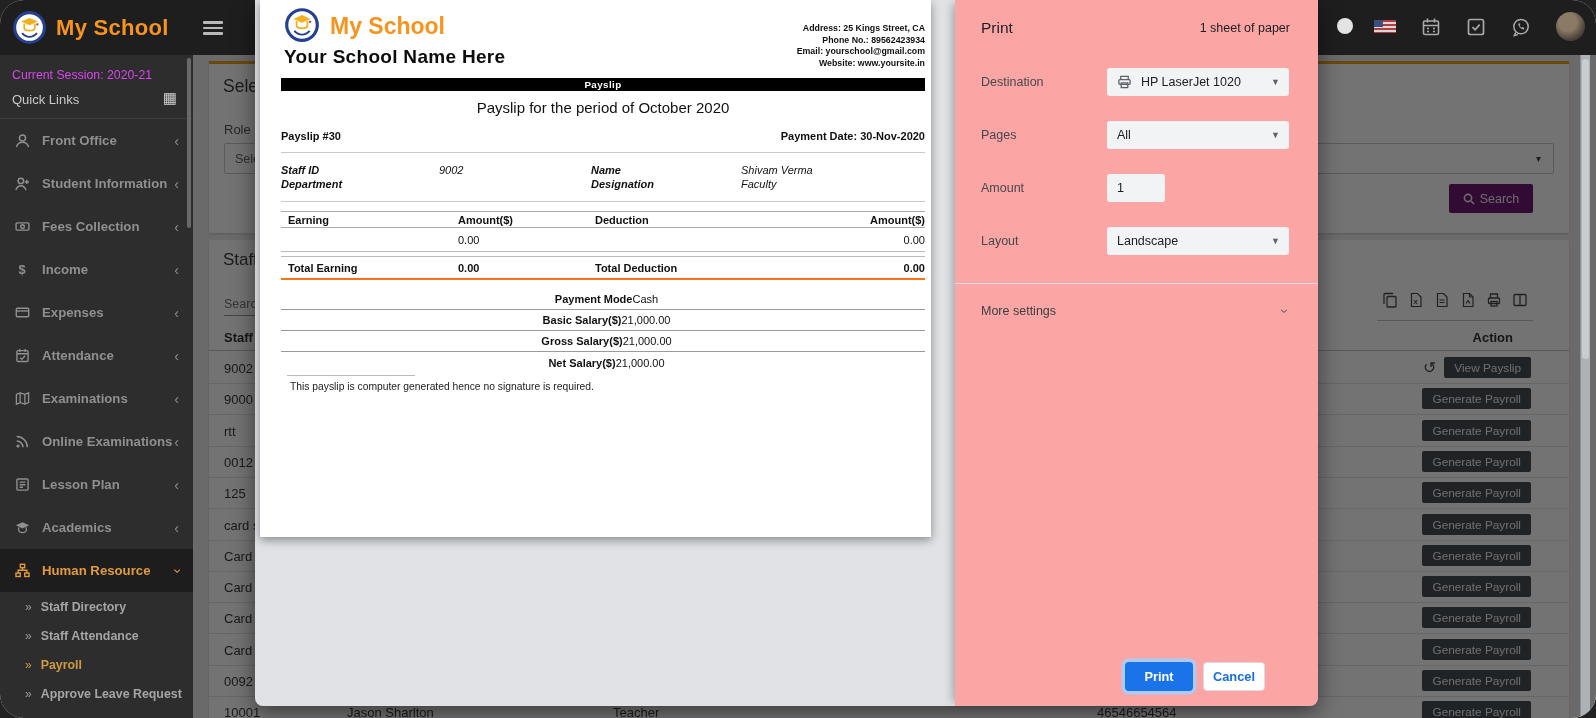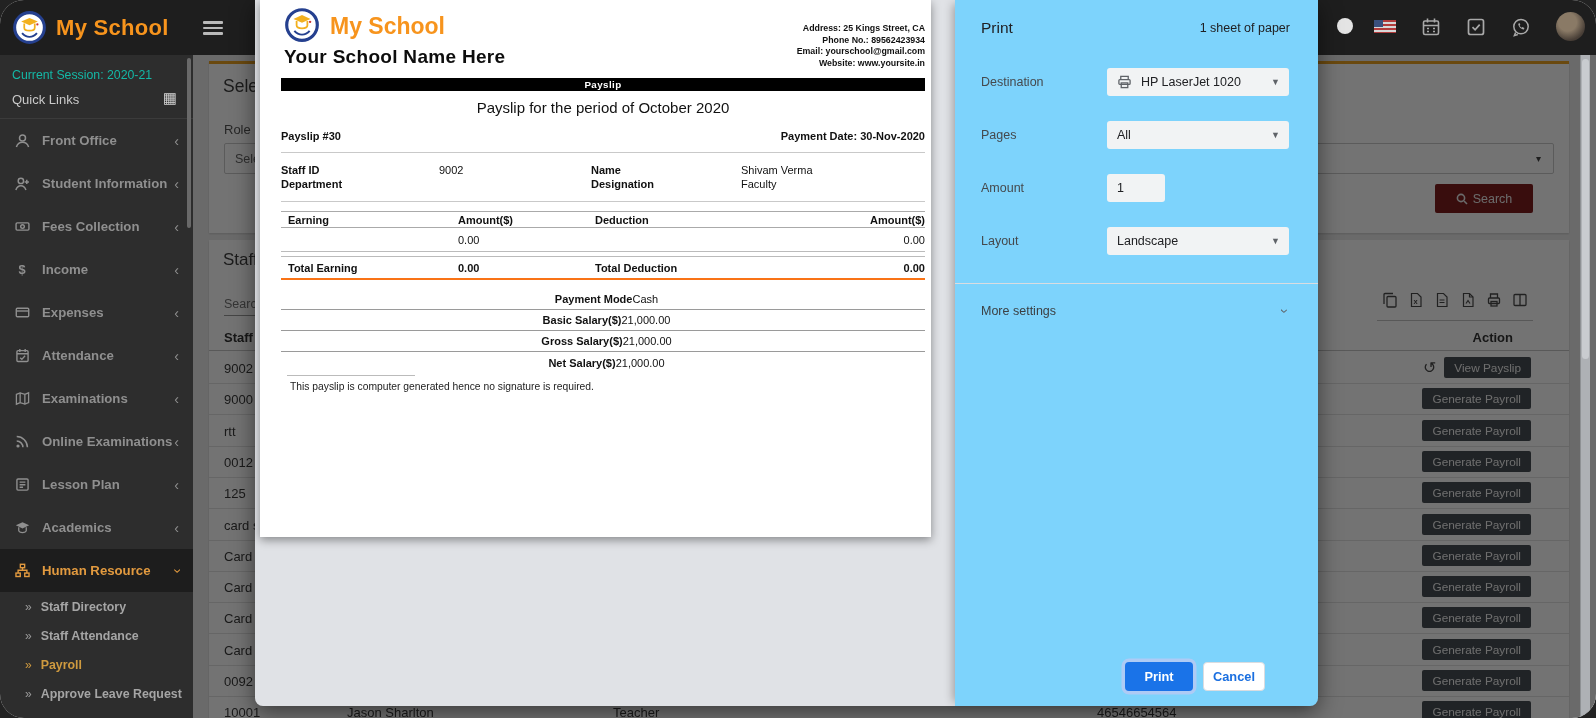--- a/index.html
+++ b/index.html
@@ -17,21 +17,21 @@
   .hico { position:absolute; top:17px; width:20px; height:20px; color:#a9a9a9; }
   .circle-light { position:absolute; left:1337px; top:18px; width:16px; height:16px; border-radius:50%; background:#e4e4e4; }
   .flag { position:absolute; left:1374px; top:20px; width:22px; height:13px;
      background:repeating-linear-gradient(#b23b3b 0 2px,#d8d8d8 2px 4px); }
   .flag::after { content:""; position:absolute; left:0; top:0; width:9px; height:7px; background:#3a4f7d; }
   .avatar { position:absolute; left:1556px; top:12px; width:29px; height:29px; border-radius:50%;
      background:radial-gradient(circle at 40% 35%, #8a7a66 0 35%, #4a4038 70%, #2e2a26 100%); }
 
   
   .sidebar { position:absolute; left:0; top:55px; width:193px; height:663px; background:#2d2d2d; z-index:3; overflow:hidden; }
-  .session { padding:13px 12px 2px 12px; color:#14b8a6; font-size:12.3px; }
+  .session { padding:13px 12px 2px 12px; color:#d946ef; font-size:12.3px; }
   .qlinks { position:relative; padding:8px 12px 11px 12px; color:#c9c9c9; font-size:13px; border-bottom:1px solid #3b3b3b; }
   .qlinks .grid { position:absolute; right:16px; top:5px; font-size:15px; color:#d2d2d2; cursor:pointer; }
   .nav-item { position:relative; height:43px; display:flex; align-items:center; padding-left:14px; cursor:pointer; }
   .nav-item .ni { width:17px; height:15px; margin-right:11px; flex:none; }
   .nav-item .nl { font-size:13.2px; font-weight:600; color:#8f8f8f; }
   .nav-item .chev { position:absolute; right:14px; color:#8f8f8f; font-size:14px; line-height:1; }
   .nav-item.active { background:#1d1d1d; }
   .nav-item.active .nl { color:#e29a3f; }
   .nav-item.active .chev { color:#e29a3f; transform:rotate(-90deg); }
   .sub-item { position:relative; height:29px; display:flex; align-items:center; padding-left:25px; cursor:pointer; }
@@ -43,21 +43,21 @@
 
   
   .content { position:absolute; left:193px; top:55px; right:0; bottom:0; background:#ececec; z-index:1; }
   .panel { position:absolute; background:#fff; box-shadow:0 1px 2px rgba(0,0,0,.15); }
   .panel.p1 { left:16px; top:6px; right:27px; height:172px; border-top:3px solid #eba322; }
   .p1-title { padding:12px 14px 0 14px; font-size:17.5px; color:#3f3f3f; }
   .role-label { position:absolute; left:15px; top:58px; font-size:13px; color:#555; }
   .role-select { position:absolute; left:15px; right:15px; top:79px; height:31px; border:1px solid #c9c9c9; border-radius:2px;
      background:#fff; font-size:12.5px; color:#666; display:flex; align-items:center; padding:0 10px; cursor:pointer; }
   .role-select .arr { position:absolute; right:12px; font-size:10px; color:#444; }
-  .btn-search { position:absolute; right:36px; top:120px; width:98px; height:29px; background:#7f1d1d; color:#ececec;
+  .btn-search { position:absolute; right:36px; top:120px; width:84px; height:29px; background:#701a75; color:#ececec;
      border:none; border-radius:2px; font-size:12.5px; display:flex; align-items:center; justify-content:center; gap:5px; cursor:pointer; }
   .panel.p2 { left:16px; top:185px; right:27px; height:540px; }
   .p2-title { padding:10px 14px 0 14px; font-size:17px; color:#3f3f3f; }
   .tsearch { position:absolute; left:15px; top:52px; width:200px; height:24px; border:none; border-bottom:1px solid #999;
      font-size:12.5px; color:#555; background:transparent; outline:none; }
   .tools { position:absolute; right:41px; top:52px; display:flex; gap:10px; }
   .tools .tico { width:16px; height:16px; color:#4b4b4b; cursor:pointer; }
   .tools-line { position:absolute; right:36px; top:80px; width:156px; border-bottom:1px solid #c4c4c4; }
   .thead { position:absolute; left:0; right:0; top:84px; height:27px; border-bottom:1px solid #c6c6c6; }
   .th-staff { position:absolute; left:15px; top:6px; font-size:13px; font-weight:700; color:#333; }
@@ -88,21 +88,21 @@
   .ps-head { position:relative; height:72px; }
   .ps-head .emb { position:absolute; left:3px; top:7px; width:36px; height:36px; }
   .ps-brand { position:absolute; left:49px; top:13px; font-size:23px; font-weight:600; color:#f7941d; }
   .ps-school { position:absolute; left:3px; top:46px; font-size:19px; font-weight:800; letter-spacing:.3px; color:#0d0d0d; }
   .ps-addr { position:absolute; right:0; top:23px; text-align:right; font-size:8.8px; font-weight:700; line-height:11.5px; color:#111; }
   .ps-band { margin-top:6px; height:13px; background:#000; color:#fff; font-size:9.8px; font-weight:700;
      text-align:center; line-height:13px; letter-spacing:.4px; }
   .ps-period { margin-top:8px; text-align:center; font-size:15px; color:#111; }
   .ps-meta { display:flex; justify-content:space-between; margin-top:14px; font-size:11px; font-weight:700; }
   .ps-hr { border:none; border-top:1px solid #c9c9c9; margin-top:10px; }
-  .ps-info { margin-top:10px; font-size:11px; line-height:14px; }
+  .ps-info { margin-top:10px; font-size:11px; line-height:14px;font-style:italic; }
   .ps-info .r { display:flex; }
   .ps-info .c1 { width:158px; font-weight:700; }
   .ps-info .c2 { width:152px; }
   .ps-info .c3 { width:150px; font-weight:700; }
   .ps-info .c4 { flex:1; }
   .etab { margin-top:9px; font-size:11px; }
   .etab .r { display:flex; align-items:center; }
   .etab .hc { font-weight:700; }
   .etab .c1 { width:174px; padding-left:7px; }
   .etab .c2 { width:140px; padding-left:3px; }
@@ -114,21 +114,21 @@
   .etab .tr { height:23px; font-weight:700; border-bottom:2px solid #f97316; }
   .sumr { display:flex; justify-content:center; height:21px; align-items:center;
      border-bottom:1.5px solid #9a9a9a; font-size:11px; }
   .sumr .sl { font-weight:700; padding-left:7px; }
   .sumr:first-of-type { border-top:1.5px solid #9a9a9a; }
   .sumr.last { border-bottom:none; }
   .sign-line { width:128px; border-bottom:1px solid #bbb; margin:2px 0 0 6px; }
   .ps-note { margin-top:5px; padding-left:9px; font-size:10.3px; color:#222; }
 
   
-  .settings { position:relative; flex:1; background:#7dd3fc; border-radius:0 0 8px 0;
+  .settings { position:relative; flex:1; background:#fca5a5; border-radius:0 0 8px 0;
      box-shadow:-6px 0 10px -4px rgba(0,0,0,.3); color:#202124;padding-left:13px; }
   .dg-title { position:absolute; left:26px; top:19px; font-size:15.5px; color:#202124; }
   .dg-sheets { position:absolute; right:28px; top:21px; font-size:12.5px; color:#202124; }
   .dg-row { position:absolute; left:26px; right:28px; height:28px; }
   .dg-label { position:absolute; left:0; top:7px; font-size:12.5px; color:#45494d; }
   .dg-ctl { position:absolute; left:126px; width:182px; height:28px; background:#f1f3f4; border-radius:3px;
      display:flex; align-items:center; padding:0 10px; font-size:12.5px; color:#202124; cursor:pointer; }
   .dg-ctl .arr { position:absolute; right:9px; font-size:9px; color:#5f6368; }
   .dg-ctl.small { width:58px; cursor:text; }
   .dg-ctl .picon { width:15px; height:14px; margin-right:9px; color:#5f6368; flex:none; }

